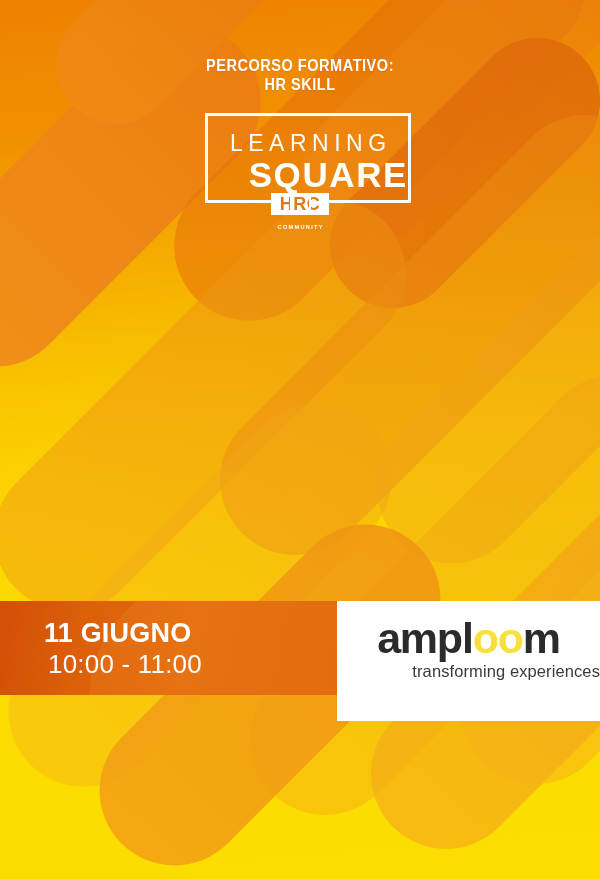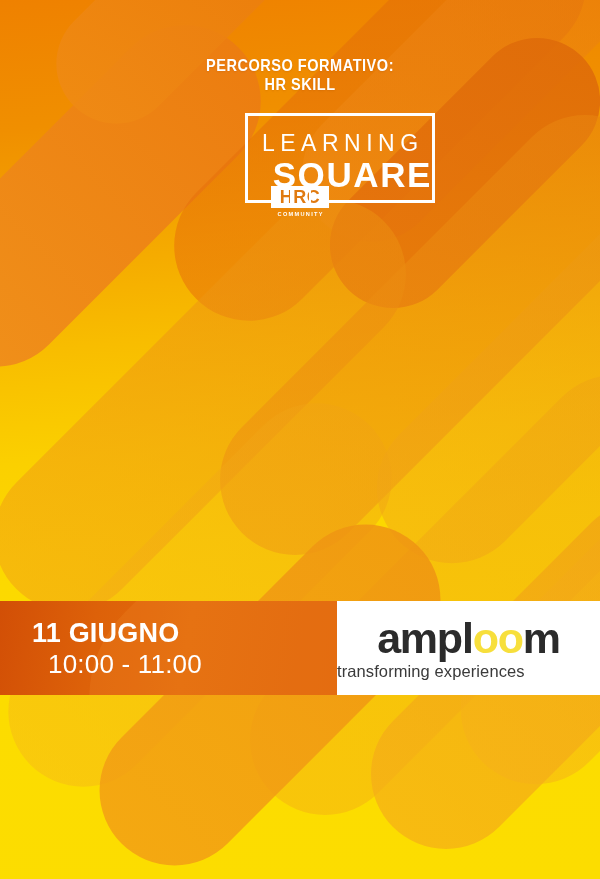--- a/index.html
+++ b/index.html
@@ -51,25 +51,24 @@
     letter-spacing: 0.6px;
     transform: scaleX(0.88);
     text-shadow: 0 1px 2px rgba(150,60,0,0.18);
   }
 
   
   .lsbox {
     position: absolute;
     left: 205px;
     top: 113px;
-    width: 190px;
+    width: 206px;
     height: 90px;
     border: 3px solid #ffffff;
     box-sizing: border-box;
-    margin-left: 40px;
   }
   .ls-learning {
     position: absolute;
     top: 14px;
     left: 0;
     width: 100%;
     text-align: center;
     color: #ffffff;
     font-size: 23px;
     font-weight: 300;
@@ -98,21 +97,21 @@
     top: 185px;
     transform: translateX(-50%);
     width: 58px;
     text-align: center;
   }
   .hrc-plate {
     position: relative;
     width: 58px;
     height: 22px;
     background: #ffffff;
-    margin: 1px auto;
+    margin: 8px auto;
   }
   .hrc-letters {
     position: absolute;
     inset: 0;
     color: #e07a10;
     font-size: 18px;
     font-weight: bold;
     line-height: 22px;
     letter-spacing: 0.5px;
     text-align: center;
@@ -167,21 +166,21 @@
     width: 260px;
     height: 420px;
     background: rgba(255, 170, 70, 0.13);
     transform: rotate(45deg);
     left: 150px;
     top: -170px;
     border-radius: 120px;
   }
   .date-day {
     position: absolute;
-    left: 32px;
+    left: 44px;
     top: 17px;
     color: #ffffff;
     font-size: 27px;
     font-weight: bold;
     letter-spacing: 0.2px;
     line-height: 31px;
   }
   .date-time {
     position: absolute;
     left: 48px;
@@ -192,21 +191,21 @@
     letter-spacing: 0.2px;
     line-height: 30px;
   }
 
   
   .logopanel {
     position: absolute;
     left: 337px;
     top: 601px;
     width: 263px;
-    height: 94px;
+    height: 120px;
     background: #ffffff;
   }
   .amploom {
     position: absolute;
     left: 0;
     top: 14px;
     width: 100%;
     text-align: center;
     font-size: 43px;
     font-weight: bold;
@@ -215,21 +214,21 @@
     color: #2b2b2b;
   }
   .amploom .oo {
     color: #f7df3c;
   }
   .tagline {
     position: absolute;
     left: 0;
     top: 60px;
     width: 100%;
-    text-align: left;
+    text-align: right;
     font-size: 16.5px;
     font-weight: 400;
     color: #3a3a3a;
     letter-spacing: 0.1px;
     line-height: 20px;
   }
 </style>
 </head>
 <body>
 

